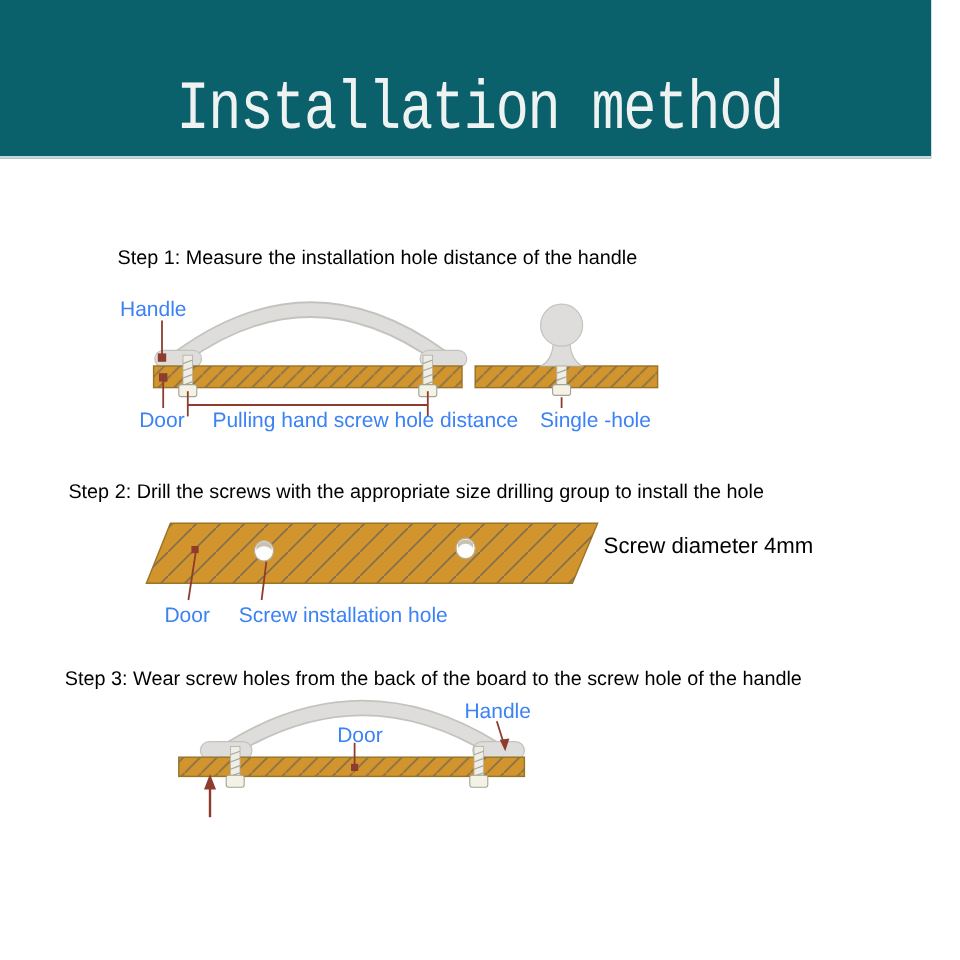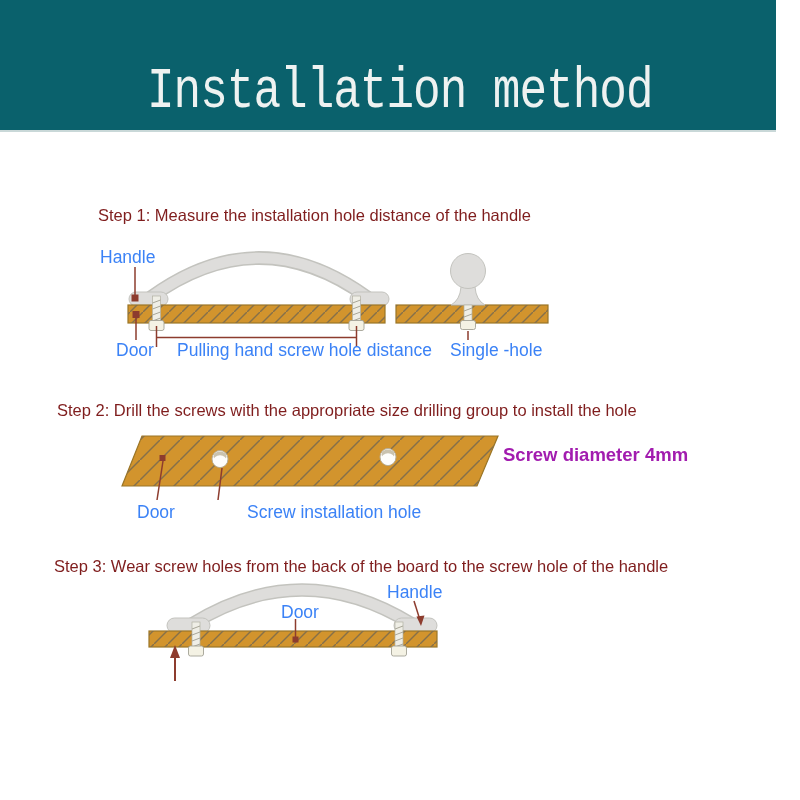--- a/index.html
+++ b/index.html
@@ -12,27 +12,27 @@
     background:#0a616c;border-bottom:2px solid #c9d8d8;
   }
   .header-title{
     position:absolute;left:147px;top:60px;width:540px;height:64px;
     display:flex;align-items:center;
     font-family:"Liberation Mono", monospace;
     font-size:46px;letter-spacing:-1px;color:#eef2f1;
     transform:scaleY(1.25);transform-origin:center;white-space:nowrap;
   }
   .step-title{
-    position:absolute;font-size:16.5px;color:#7f1d1d;white-space:nowrap;
+    position:absolute;font-size:16.5px;color:#000000;white-space:nowrap;
   }
   .dlabel{
     position:absolute;font-size:17.5px;color:#3b82f6;white-space:nowrap;
   }
   .note{
-    position:absolute;font-size:18.5px;color:#a21caf;white-space:nowrap;line-height:19.5px;font-weight:bold;
+    position:absolute;font-size:18.5px;color:#000000;white-space:nowrap;line-height:19.5px;
   }
   svg{position:absolute;left:0;overflow:visible;}
 </style>
 </head>
 <body>
 
 <div class="canvas">
 
   <div class="header">
     <div class="header-title">Installation method</div>
@@ -136,21 +136,21 @@
     <g stroke="#8d3c2e" stroke-width="1.5">
       <rect x="159.5" y="455" width="6" height="6" fill="#8d3c2e" stroke="none"></rect>
       <line x1="163" y1="461" x2="157" y2="500"></line>
     </g>
     <g stroke="#8d3c2e" stroke-width="1.5">
       <line x1="222" y1="468" x2="218" y2="500"></line>
     </g>
   </svg>
 
   <div class="dlabel" style="left:137px;top:502px;">Door</div>
-  <div class="dlabel" style="left:199px;top:502px;margin-left:48px;">Screw installation hole</div>
+  <div class="dlabel" style="left:199px;top:502px;">Screw installation hole</div>
   <div class="note" style="left:503px;top:445px;">Screw diameter 4mm</div>
 
   <div class="step-title" style="left:54px;top:557px;">Step 3: Wear screw holes from the back of the board to the screw hole of the handle</div>
 
   <svg style="top:570px;" width="800" height="125" viewBox="0 570 800 125">
     <defs>
       <pattern id="hatchC" width="14" height="14" patternUnits="userSpaceOnUse">
         <path d="M-2,16 L16,-2" stroke="#85704a" stroke-width="1.4" fill="none"></path>
       </pattern>
     </defs>

